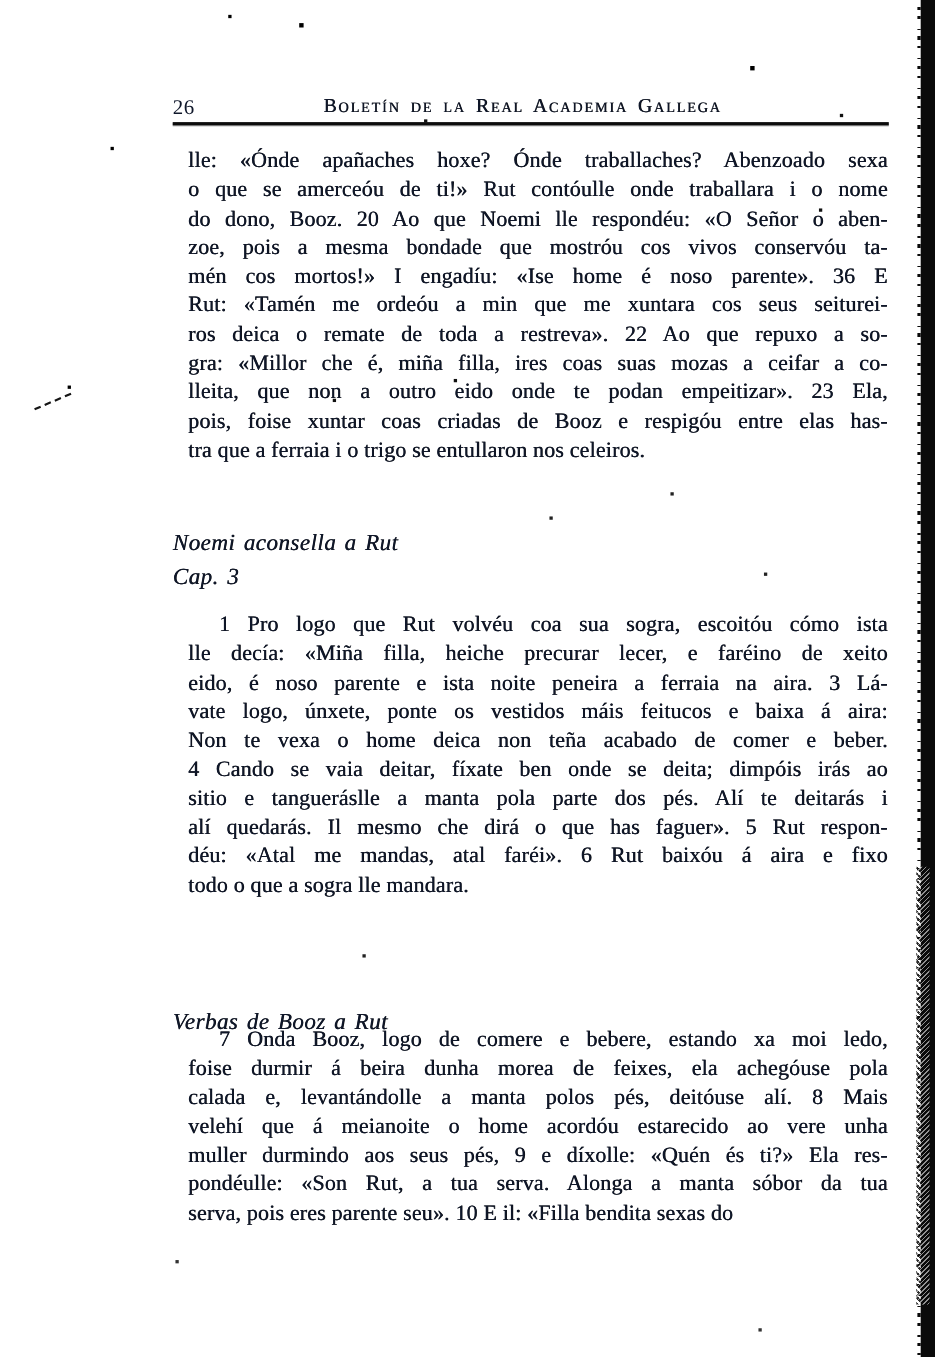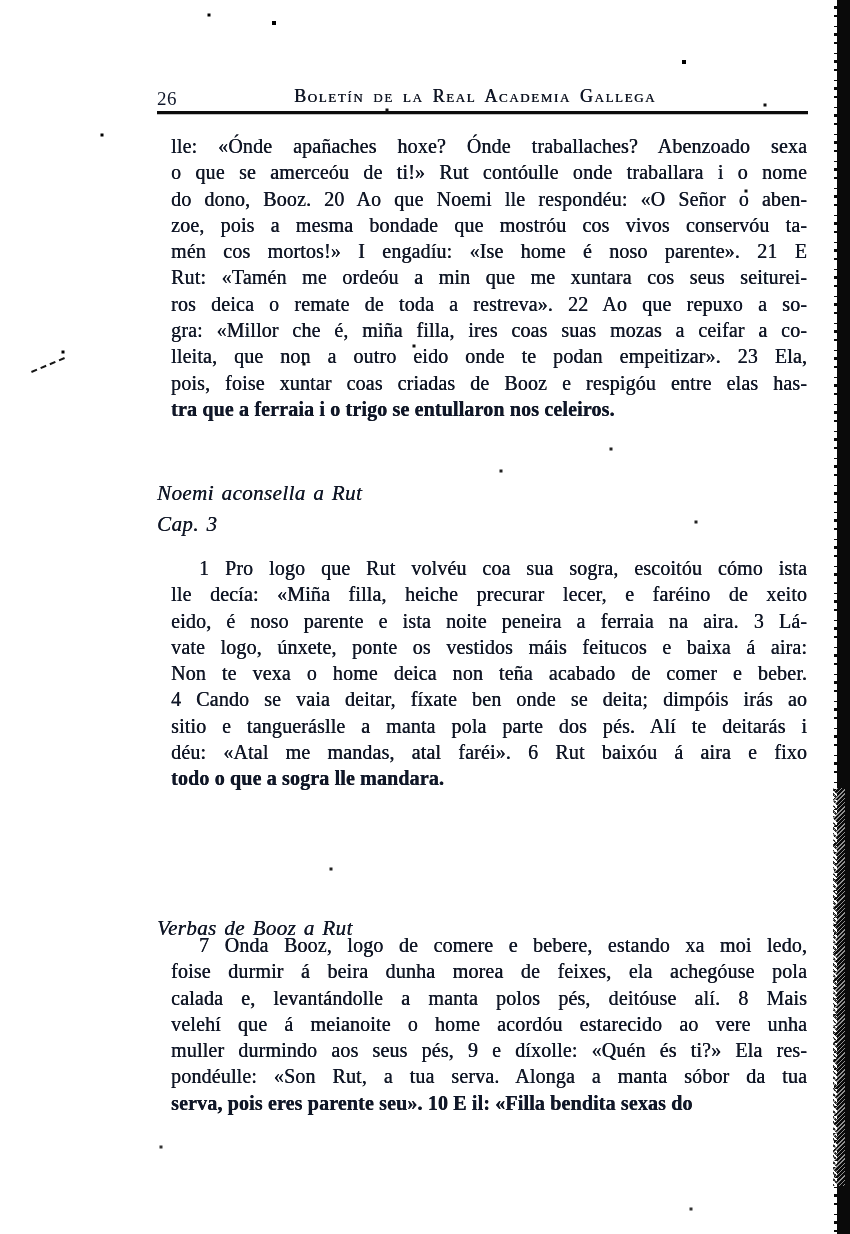--- a/index.html
+++ b/index.html
@@ -51,21 +51,21 @@
   .para {
     position: absolute;
     left: 171px;
     width: 636px;
     font-size: 20px;
     line-height: 26.3px;
     letter-spacing: 0.15px;
     text-shadow: 0.35px 0 0 #101010;
   }
   .para .line { text-align: justify; text-align-last: justify; }
-  .para .line.last { text-align-last: left; font-weight: bold; }
+  .para .line.last { text-align-last: left; }
   .indent .line:first-child { text-indent: 28px; }
 
   .para-1 { top: 133px; }
   .para-2 { top: 555px; }
   .para-3 { top: 932px; }
 
   .section-heading {
     position: absolute;
     left: 157px;
     margin: 0;
@@ -155,41 +155,42 @@
     <span class="journal-title">Boletín de la Real Academia Gallega</span>
   </div>
 
   <div class="header-rule"></div>
 
   <div class="para para-1">
       <div class="line">lle: «Ónde apañaches hoxe? Ónde traballaches? Abenzoado sexa</div>
       <div class="line">o que se amerceóu de ti!» Rut contóulle onde traballara i o nome</div>
       <div class="line">do dono, Booz. 20 Ao que Noemi lle respondéu: «O Señor o aben-</div>
       <div class="line">zoe, pois a mesma bondade que mostróu cos vivos conservóu ta-</div>
-      <div class="line">mén cos mortos!» I engadíu: «Ise home é noso parente». 21 E</div>
+      <div class="line">mén cos mortos!» I engadíu: «Ise home é noso parente». 36 E</div>
       <div class="line">Rut: «Tamén me ordeóu a min que me xuntara cos seus seiturei-</div>
       <div class="line">ros deica o remate de toda a restreva». 22 Ao que repuxo a so-</div>
       <div class="line">gra: «Millor che é, miña filla, ires coas suas mozas a ceifar a co-</div>
       <div class="line">lleita, que non a outro eido onde te podan empeitizar». 23 Ela,</div>
       <div class="line">pois, foise xuntar coas criadas de Booz e respigóu entre elas has-</div>
       <div class="line last">tra que a ferraia i o trigo se entullaron nos celeiros.</div>
     </div>
 
   <h2 class="section-heading h-noemi">Noemi aconsella a Rut</h2>
 
   <h2 class="section-heading h-cap">Cap. 3</h2>
 
   <div class="para para-2 indent">
       <div class="line">1 Pro logo que Rut volvéu coa sua sogra, escoitóu cómo ista</div>
       <div class="line">lle decía: «Miña filla, heiche precurar lecer, e faréino de xeito</div>
       <div class="line">eido, é noso parente e ista noite peneira a ferraia na aira. 3 Lá-</div>
       <div class="line">vate logo, únxete, ponte os vestidos máis feitucos e baixa á aira:</div>
       <div class="line">Non te vexa o home deica non teña acabado de comer e beber.</div>
       <div class="line">4 Cando se vaia deitar, fíxate ben onde se deita; dimpóis irás ao</div>
       <div class="line">sitio e tangueráslle a manta pola parte dos pés. Alí te deitarás i</div>
+      <div class="line">alí quedarás. Il mesmo che dirá o que has faguer». 5 Rut respon-</div>
       <div class="line">déu: «Atal me mandas, atal faréi». 6 Rut baixóu á aira e fixo</div>
       <div class="line last">todo o que a sogra lle mandara.</div>
     </div>
 
   <h2 class="section-heading h-verbas">Verbas de Booz a Rut</h2>
 
   <div class="para para-3 indent">
       <div class="line">7 Onda Booz, logo de comere e bebere, estando xa moi ledo,</div>
       <div class="line">foise durmir á beira dunha morea de feixes, ela achegóuse pola</div>
       <div class="line">calada e, levantándolle a manta polos pés, deitóuse alí. 8 Mais</div>

